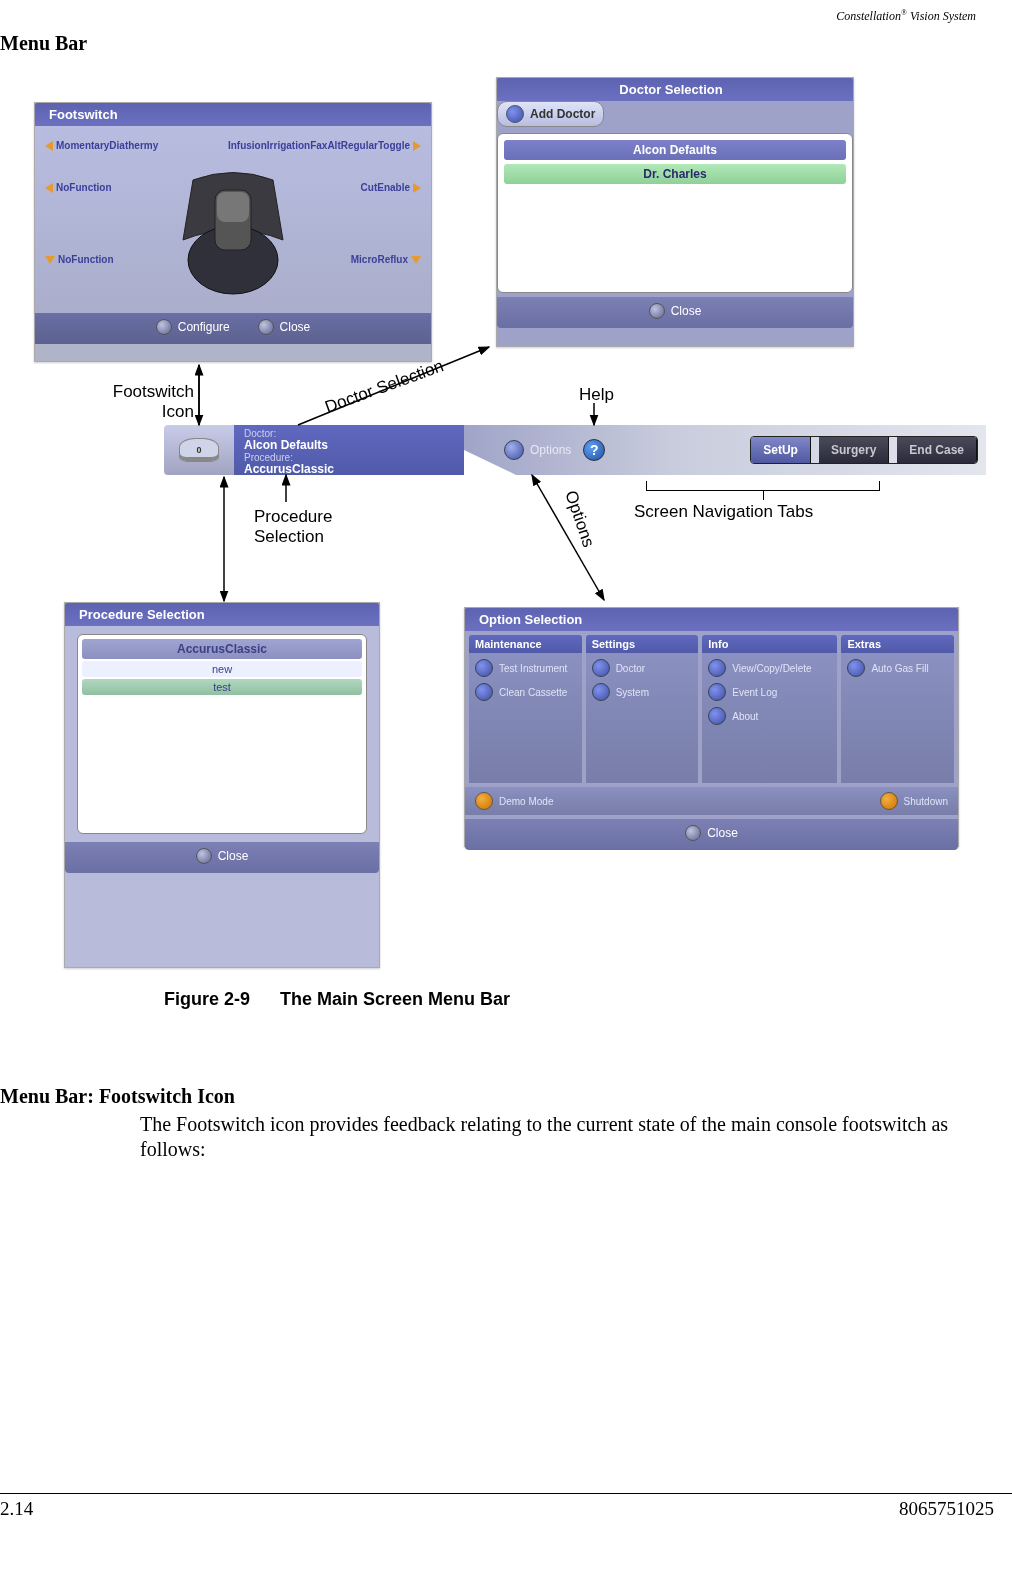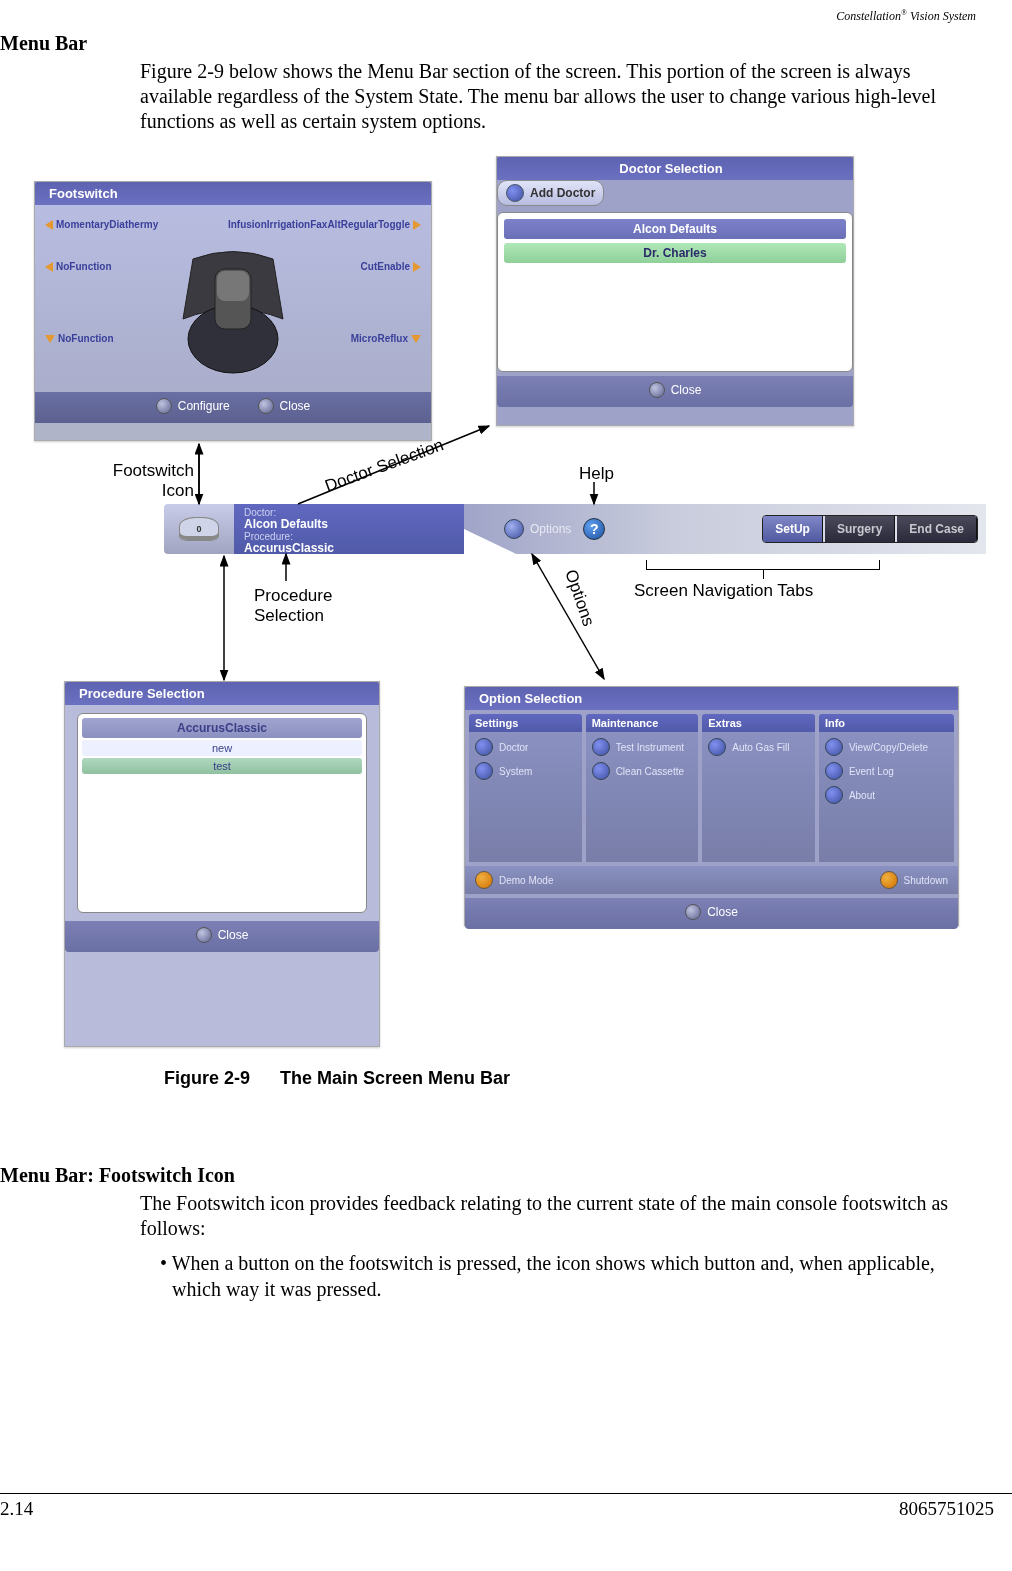--- a/index.html
+++ b/index.html
@@ -163,21 +163,21 @@
   .mb-opt-label { color:#e8e8f4; font-size:12px; margin-left:6px; }
   .mb-help {
     width:22px;height:22px;border-radius:50%;
     background: radial-gradient(circle at 35% 35%, #60a0f0, #2050a0);
     margin-left: 12px; border:1px solid #234;
     display:flex;align-items:center;justify-content:center;
     color:#fff;font-weight:bold;font-size:14px;
   }
   .mb-tabs {
     margin-left: auto; margin-right: 8px;
-    display:flex; gap:2px; height: 28px; border:1px solid #222; border-radius:4px; overflow:hidden;
+    display:flex; gap:8px; height: 28px; border:1px solid #222; border-radius:4px; overflow:hidden;
   }
   .mb-tab {
     padding: 4px 12px; font-size:12px; font-weight:bold;
     background: linear-gradient(#4a4a5a,#2a2a3a); color:#c8c8d0;
     border-right:1px solid #111;
     display:flex;align-items:center;
   }
   .mb-tab.active { background: linear-gradient(#8088c8,#5058a0); color:#fff; }
 
   
@@ -273,21 +273,20 @@
 </style>
 </head>
 <body>
 
 <div class="page">
   <div class="header-right">
     <span>Constellation</span><span class="sup">®</span><span> Vision System</span>
   </div>
 
   <div class="section-title">Menu Bar</div>
-  <div class="body-para">Figure 2-9 below shows the Menu Bar section of the screen. This portion of the screen is always available regardless of the System State. The menu bar allows the user to change various high-level functions as well as certain system options.</div>
 
   <div class="figure-area">
 
     <div class="popup footswitch-popup">
       <div class="popup-titlebar">Footswitch</div>
       <div class="fs-body">
         <div class="fs-device">
           <svg viewBox="0 0 120 130" width="120" height="130">
             <path d="M20 10 Q60 -5 100 10 L110 70 Q60 50 10 70 Z" fill="#3a3a40" stroke="#222"></path>
             <ellipse cx="60" cy="90" rx="45" ry="34" fill="#30303a" stroke="#111"></ellipse>
@@ -404,68 +403,68 @@
             <span class="dot"></span>
             <span>Close</span>
           </span>
       </div>
     </div>
 
     <div class="popup option-popup">
       <div class="popup-titlebar">Option Selection</div>
       <div class="opt-cols">
         <div class="opt-col" style="flex:1;">
+          <div class="col-hdr">Maintenance</div>
+          <div class="col-body">
+            <div class="opt-item">
+                <span class="idot"></span>
+                <span>Test Instrument</span>
+              </div>
+            <div class="opt-item">
+                <span class="idot"></span>
+                <span>Clean Cassette</span>
+              </div>
+          </div>
+        </div>
+        <div class="opt-col" style="flex:1;">
           <div class="col-hdr">Settings</div>
           <div class="col-body">
             <div class="opt-item">
                 <span class="idot"></span>
                 <span>Doctor</span>
               </div>
             <div class="opt-item">
                 <span class="idot"></span>
                 <span>System</span>
               </div>
           </div>
         </div>
-        <div class="opt-col" style="flex:1;">
-          <div class="col-hdr">Maintenance</div>
+        <div class="opt-col" style="flex:1.2;">
+          <div class="col-hdr">Info</div>
           <div class="col-body">
             <div class="opt-item">
                 <span class="idot"></span>
-                <span>Test Instrument</span>
-              </div>
-            <div class="opt-item">
-                <span class="idot"></span>
-                <span>Clean Cassette</span>
+                <span>View/Copy/Delete</span>
+              </div>
+            <div class="opt-item">
+                <span class="idot"></span>
+                <span>Event Log</span>
+              </div>
+            <div class="opt-item">
+                <span class="idot"></span>
+                <span>About</span>
               </div>
           </div>
         </div>
         <div class="opt-col" style="flex:1;">
           <div class="col-hdr">Extras</div>
           <div class="col-body">
             <div class="opt-item">
                 <span class="idot"></span>
                 <span>Auto Gas Fill</span>
-              </div>
-          </div>
-        </div>
-        <div class="opt-col" style="flex:1.2;">
-          <div class="col-hdr">Info</div>
-          <div class="col-body">
-            <div class="opt-item">
-                <span class="idot"></span>
-                <span>View/Copy/Delete</span>
-              </div>
-            <div class="opt-item">
-                <span class="idot"></span>
-                <span>Event Log</span>
-              </div>
-            <div class="opt-item">
-                <span class="idot"></span>
-                <span>About</span>
               </div>
           </div>
         </div>
       </div>
       <div class="opt-bottom">
         <div class="opt-item" style="margin:0;">
             <span class="odot"></span>
             <span>Demo Mode</span>
           </div>
         <div class="opt-item" style="margin:0;">
@@ -506,19 +505,18 @@
 
     <div class="fig-caption" style="position:absolute; left:0; top:900px;">
       <span>Figure 2-9</span>&nbsp;&nbsp;&nbsp;&nbsp;&nbsp;&nbsp;<span>The Main Screen Menu Bar</span>
     </div>
   </div>
 
   <div style="height:40px;"></div>
 
   <div class="section-title" style="margin-top:28px;">Menu Bar: Footswitch Icon</div>
   <div class="body-para">The Footswitch icon provides feedback relating to the current state of the main console footswitch as follows:</div>
-  <div class="bullet" style="margin-top:10px;">• When a button on the footswitch is pressed, the icon shows which button and, when applicable, which way it was pressed.</div>
 
   <div class="footer">
     <span>2.14</span>
     <span>8065751025</span>
   </div>
 </div>
 
 </body></html>

